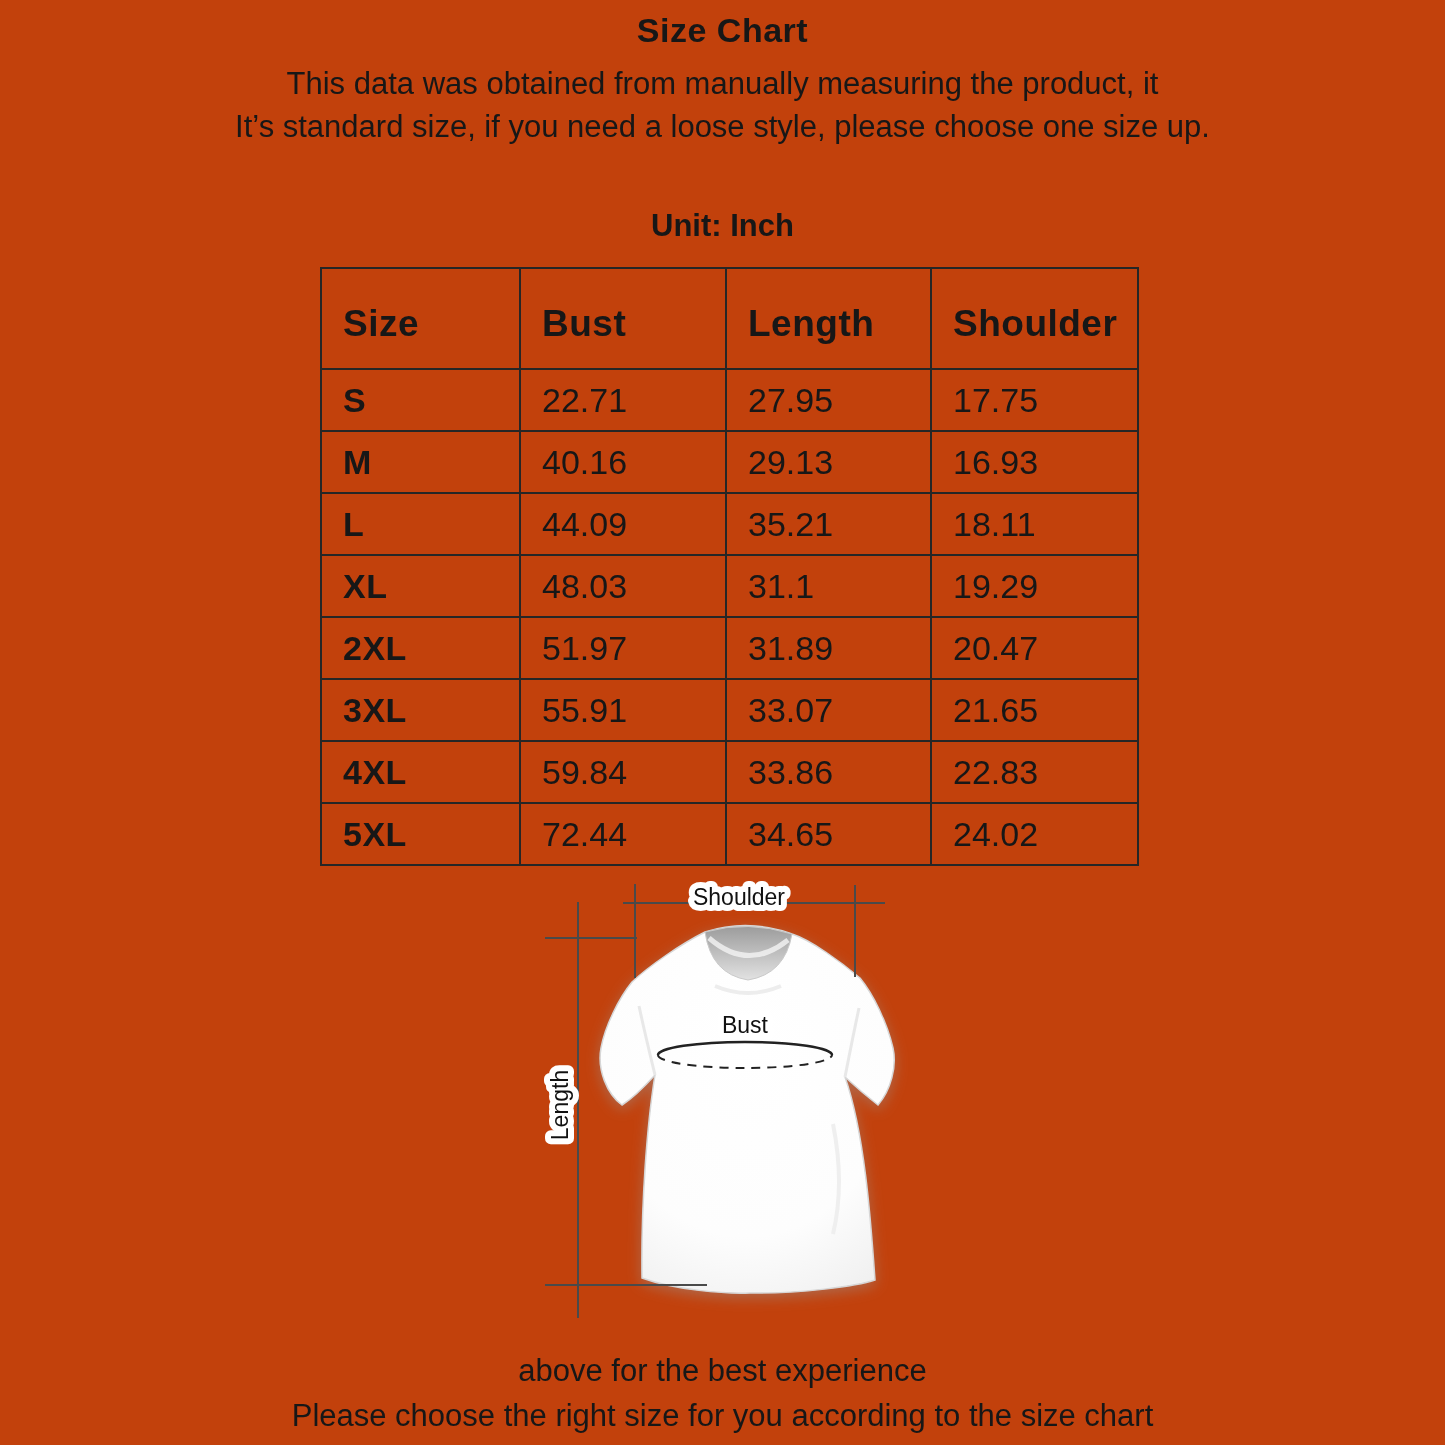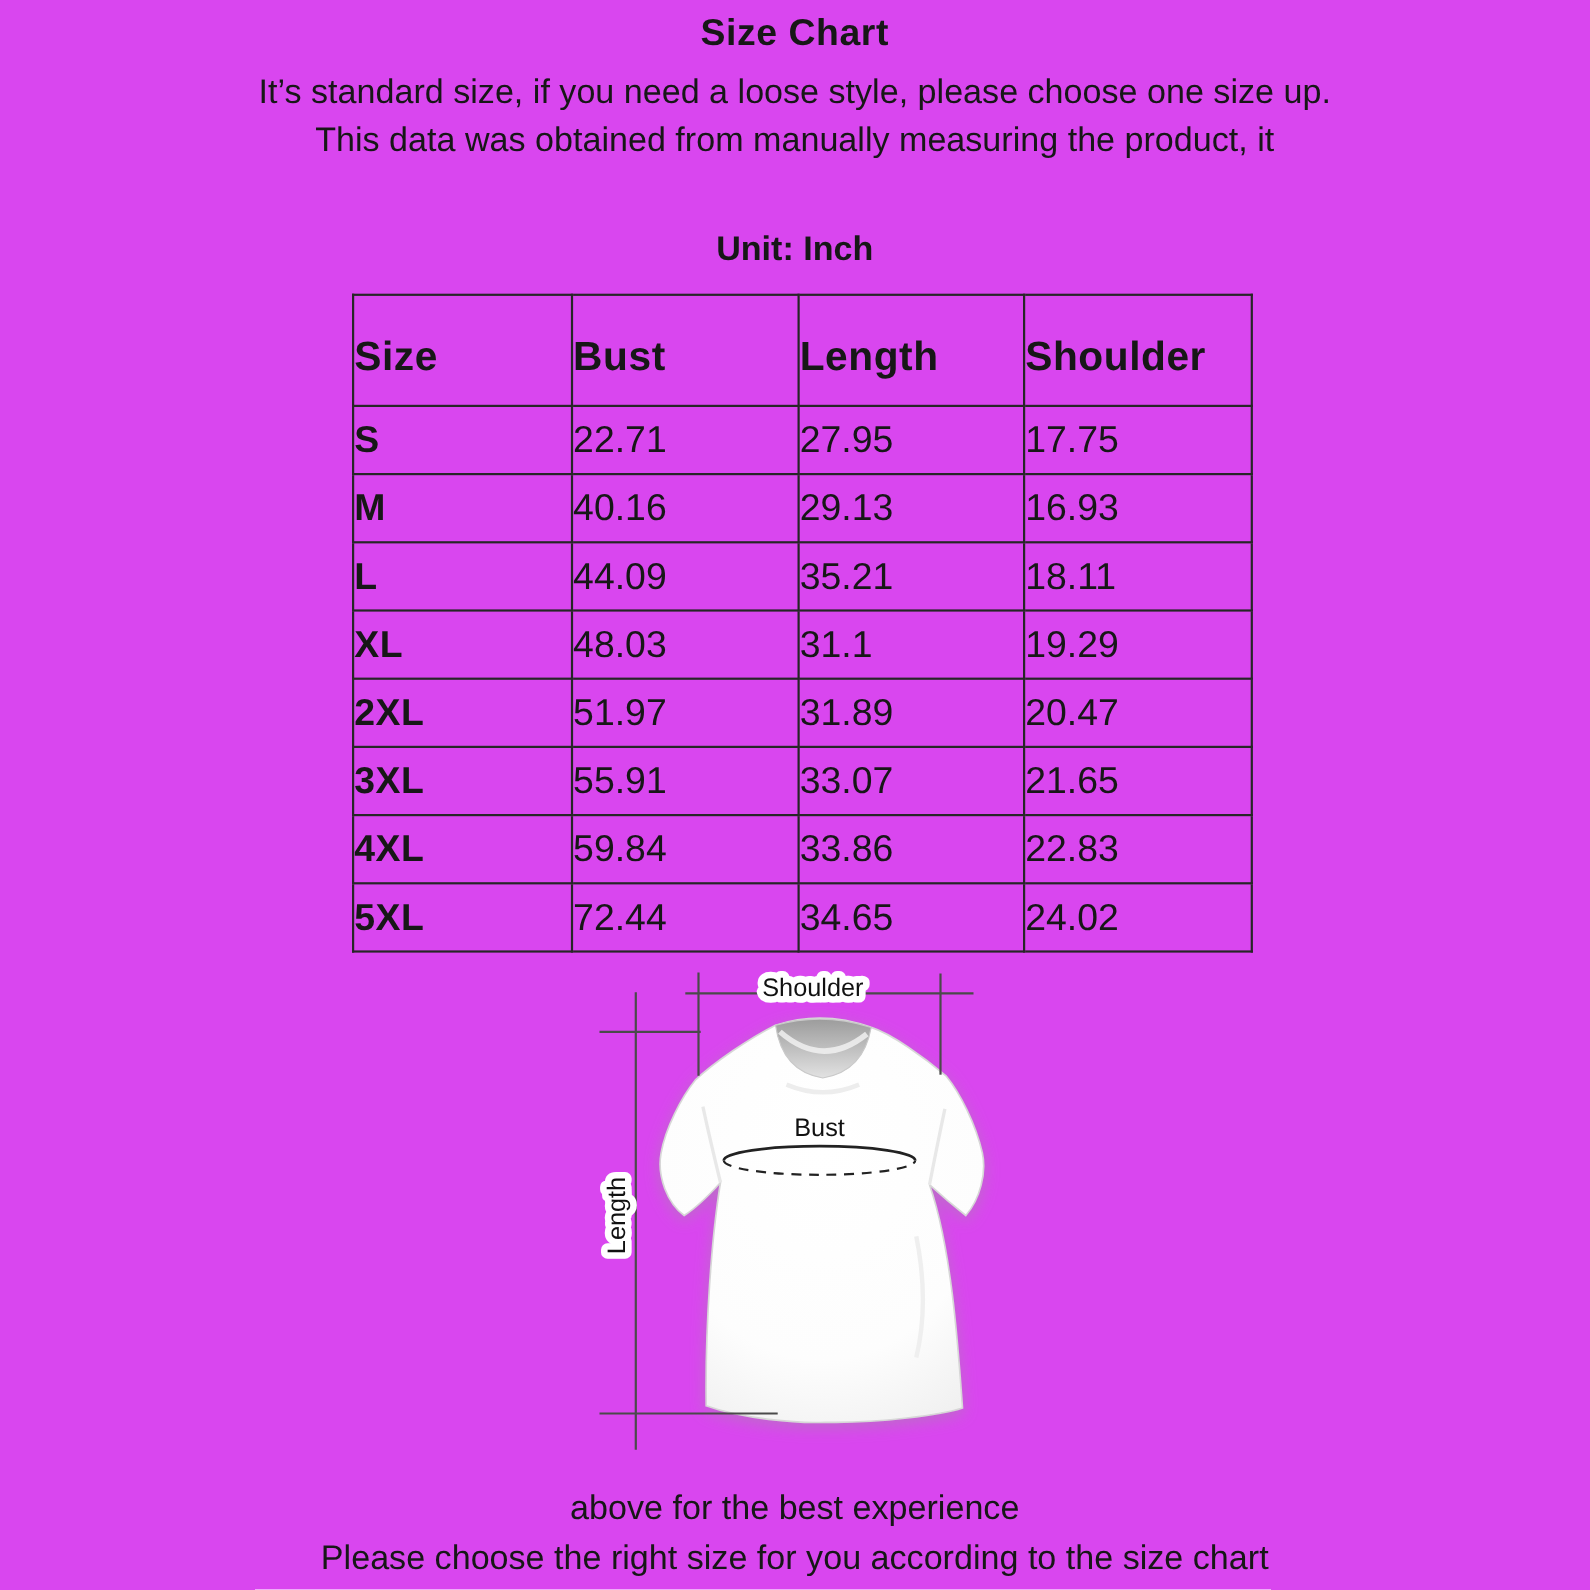--- a/index.html
+++ b/index.html
@@ -1,58 +1,58 @@
 <!DOCTYPE html>
 <html><head>
 <meta charset="utf-8">
 <style>
   html,body { margin:0; padding:0; background:#ffffff; }
   .canvas {
-    position:relative; width:1445px; height:1445px; background:#d946ef;
+    position:relative; width:1445px; height:1445px; background:#c2410c;
     font-family:"Liberation Sans", sans-serif; color:#171717; overflow:hidden;
   }
   .centered { position:absolute; left:0; width:100%; text-align:center; }
   .page-title { top:10px; font-size:34px; font-weight:700; line-height:40px; letter-spacing:0.5px; }
   .page-desc  { top:62px; font-size:31px; line-height:43px; font-weight:400; }
   .unit-label { top:205px; font-size:31px; font-weight:700; line-height:42px; }
   .footer-text{ top:1348px; font-size:31px; line-height:45px; font-weight:400; }
 
   table.size-table {
     position:absolute; left:320px; top:267px;
     border-collapse:collapse; table-layout:fixed;
   }
   .size-table col.c1 { width:199px; }
   .size-table col.c2 { width:206px; }
   .size-table col.c3 { width:205px; }
   .size-table col.c4 { width:207px; }
   .size-table th, .size-table td {
     border:2px solid #262626; text-align:left; vertical-align:middle;
-    padding:0 0 0 0; white-space:nowrap; overflow:hidden;margin-top:44px;
+    padding:0 0 0 21px; white-space:nowrap; overflow:hidden;margin-top:44px;
   }
   .size-table th { height:89px; font-size:37px; font-weight:700; padding-top:10px; letter-spacing:0.5px; }
   .size-table td { height:60px; font-size:34px; font-weight:400; }
   .size-table td.size-col { font-weight:700; letter-spacing:0.5px; }
 
   svg.diagram { position:absolute; left:535px; top:874px; }
   .measure-line { stroke:#4a4a4a; stroke-width:2; fill:none; }
   .diagram-label {
     font-family:"Liberation Sans", sans-serif; font-size:23px; fill:#111;
     stroke:#ffffff; stroke-width:12; paint-order:stroke; stroke-linejoin:round;
   }
 </style>
 </head>
 <body>
 
 <div class="canvas">
 
   <div class="centered page-title">Size Chart</div>
 
   <div class="centered page-desc">
+    <div>This data was obtained from manually measuring the product, it</div>
     <div>It’s standard size, if you need a loose style, please choose one size up.</div>
-    <div>This data was obtained from manually measuring the product, it</div>
   </div>
 
   <div class="centered unit-label">Unit: Inch</div>
 
   <table class="size-table">
     <colgroup>
         <col class="c1">
         <col class="c2">
         <col class="c3">
         <col class="c4">

